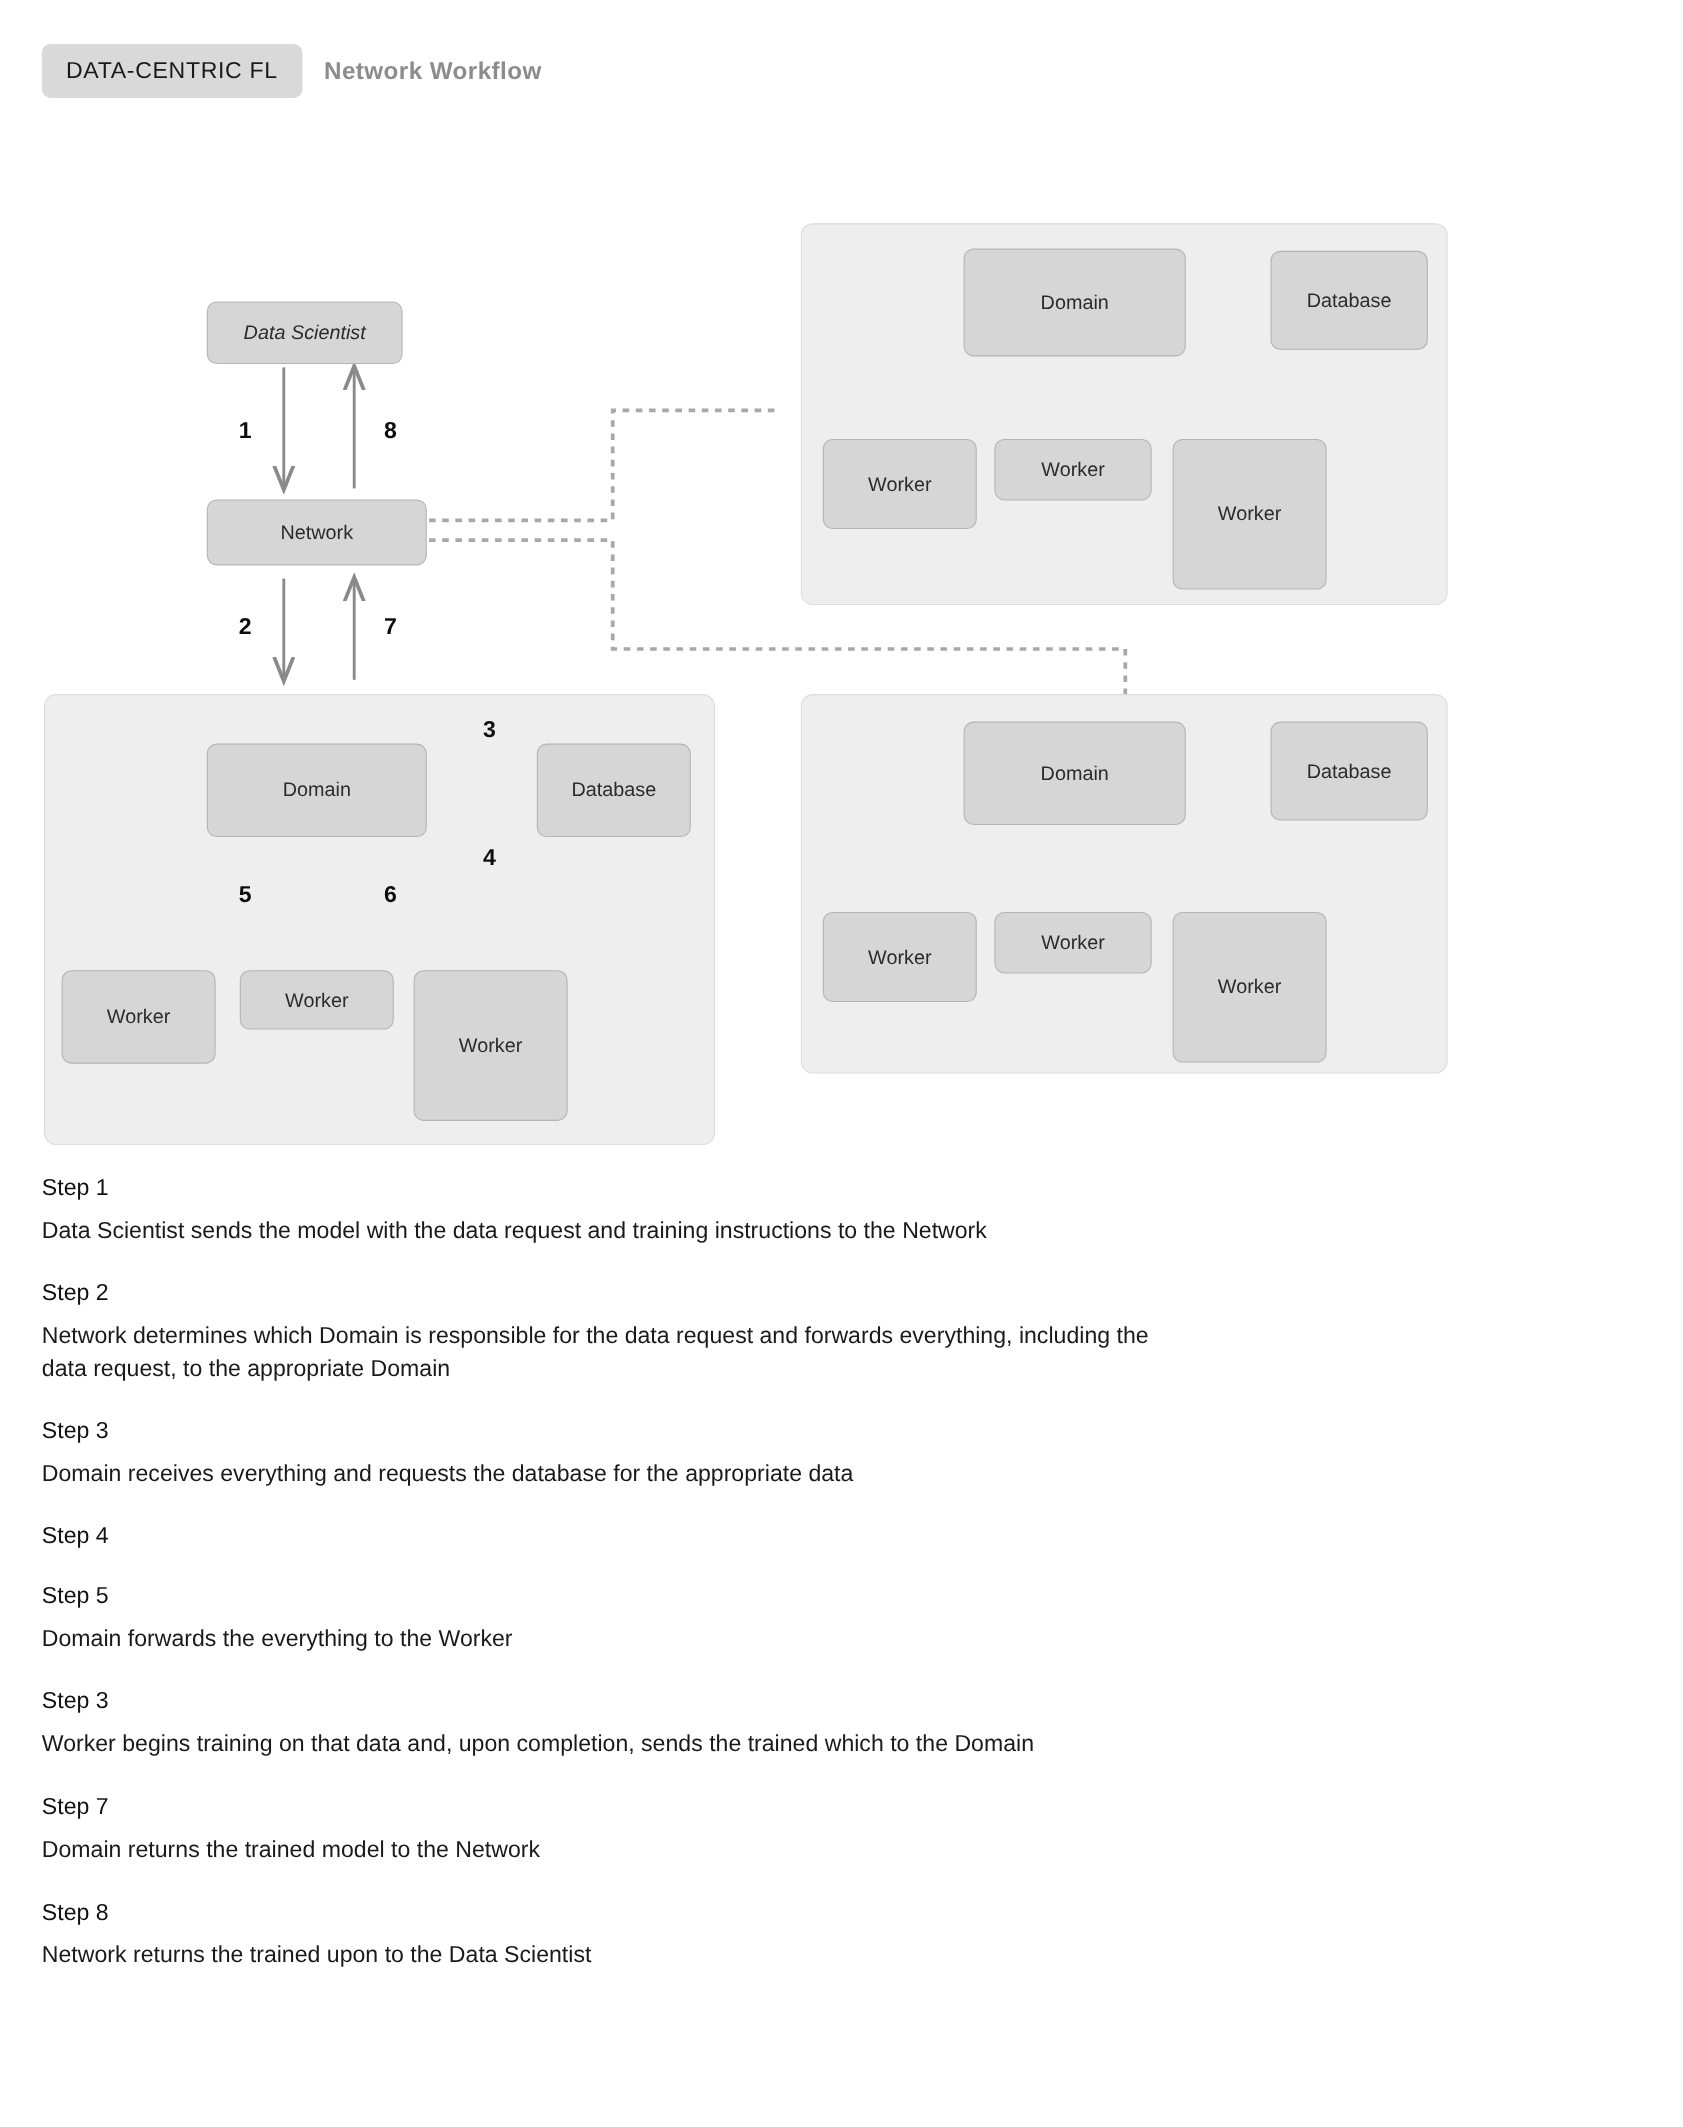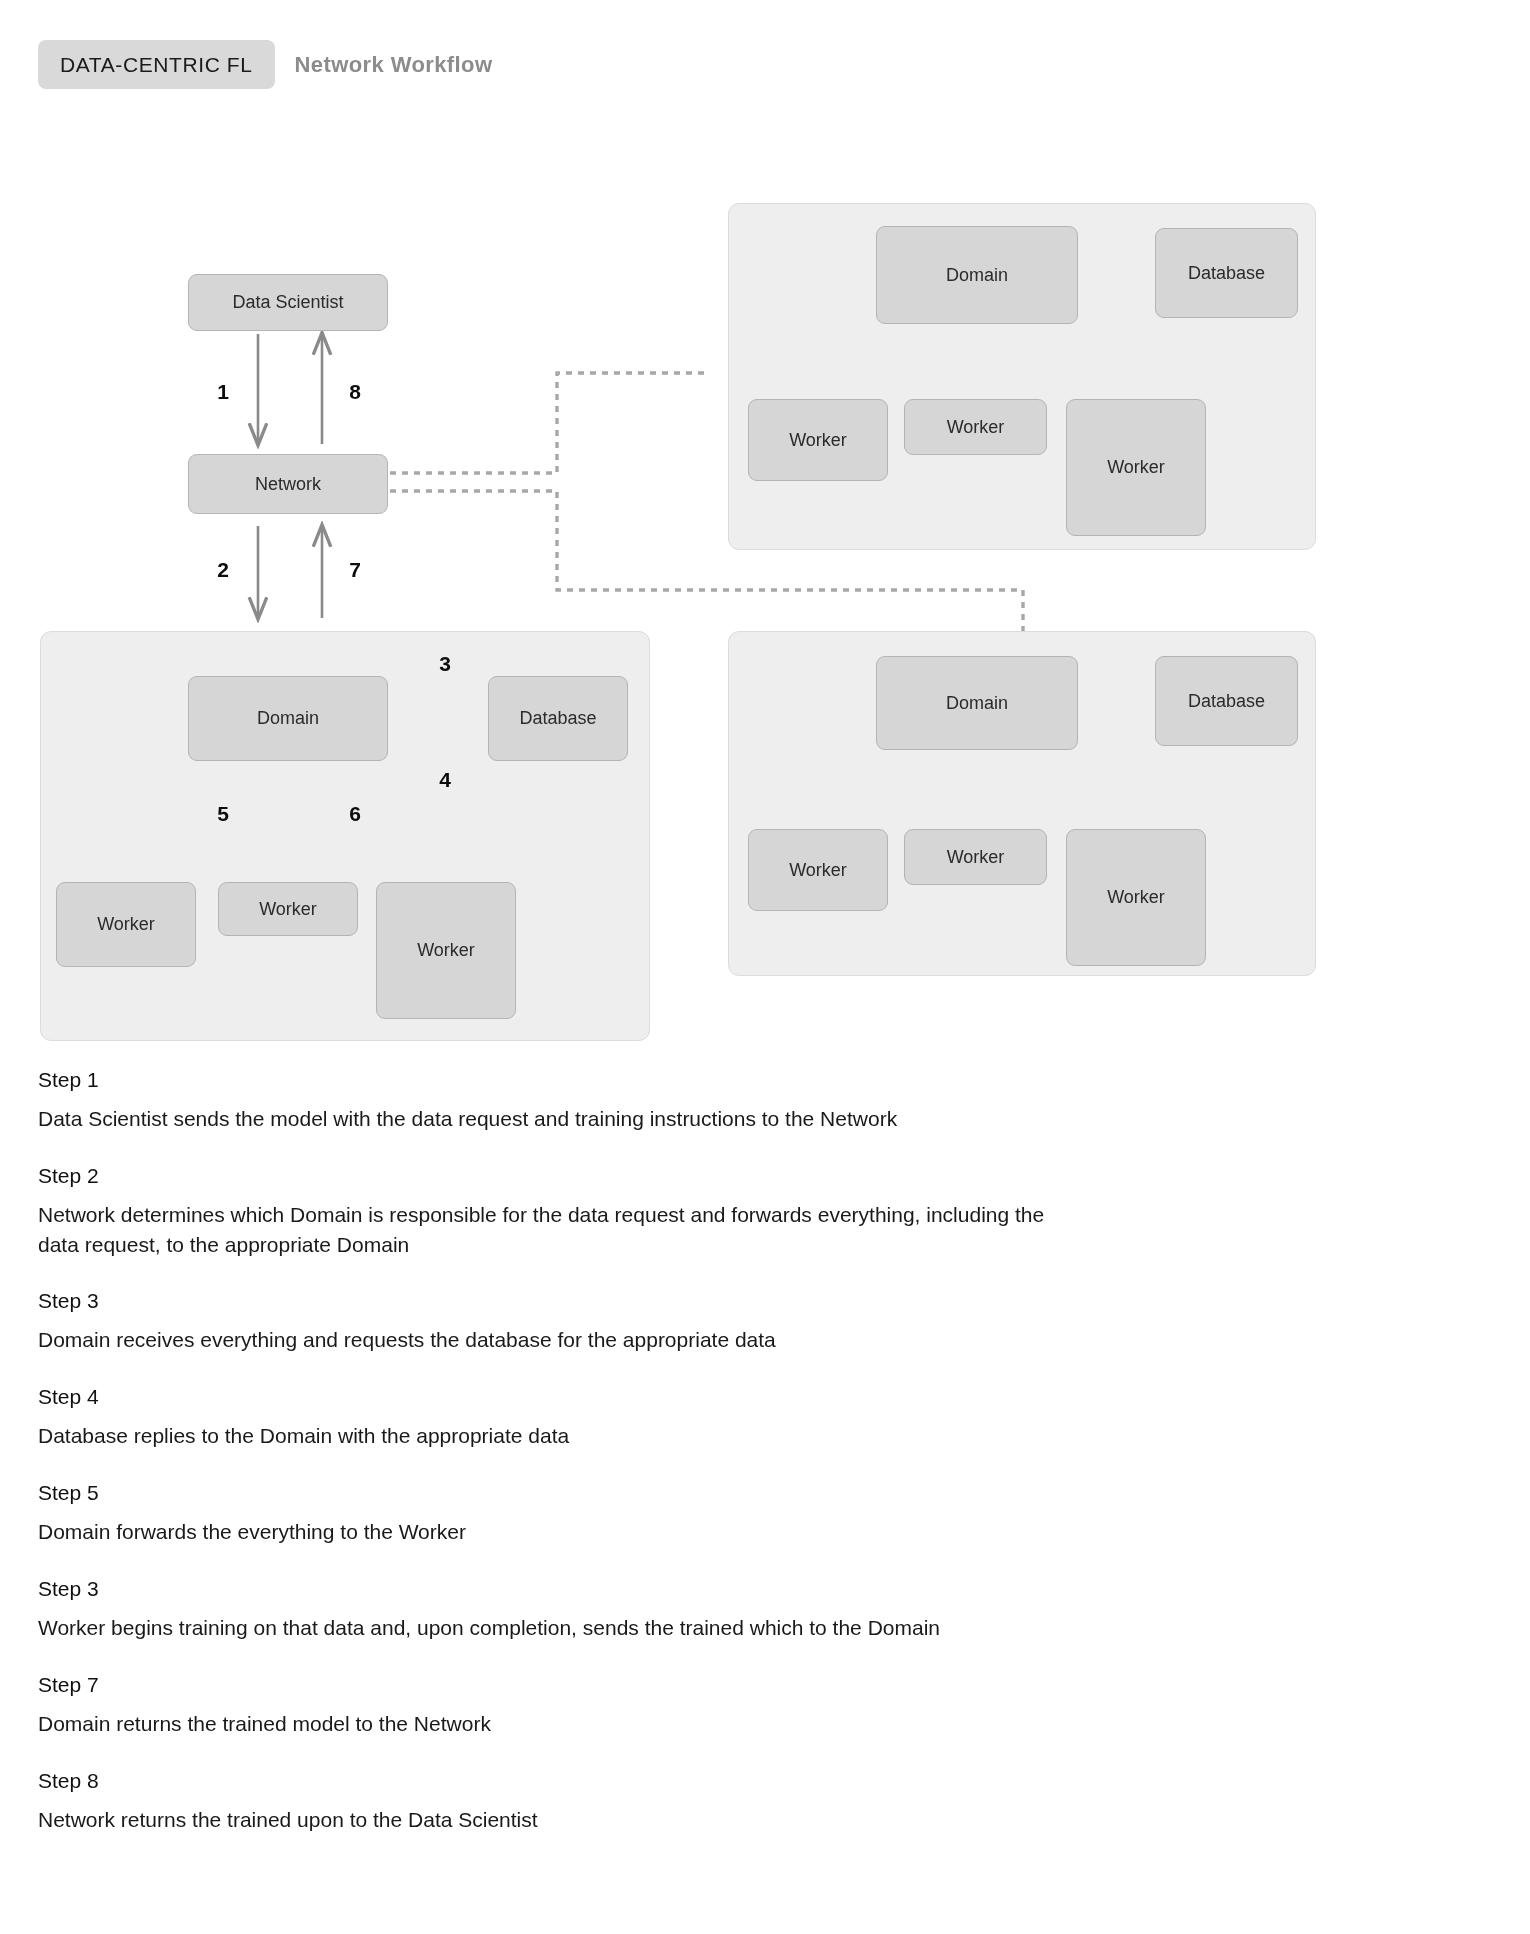--- a/index.html
+++ b/index.html
@@ -150,21 +150,21 @@
       <line x1="1055" y1="755" x2="1110" y2="812" stroke="#a8a8a8" stroke-width="3.4" stroke-dasharray="6 6"></line>
     </svg>
 
     <div class="panel" style="left:728px; top:187px; width:588px; height:347px;"></div>
     <div class="node" style="left:876px; top:210px; width:202px; height:98px;">Domain</div>
     <div class="node" style="left:1155px; top:212px; width:143px; height:90px;">Database</div>
     <div class="node" style="left:748px; top:383px; width:140px; height:82px;">Worker</div>
     <div class="node" style="left:904px; top:383px; width:143px; height:56px;">Worker</div>
     <div class="node" style="left:1066px; top:383px; width:140px; height:137px;">Worker</div>
 
-    <div class="node" style="left:188px; top:258px; width:200px; height:57px;">Data Scientist</div>
+    <div class="node" style="left:188px; top:258px; width:178px; height:57px;font-style:italic;">Data Scientist</div>
     <div class="node" style="left:188px; top:438px; width:200px; height:60px;">Network</div>
 
     <div class="edge-label" style="left:208px; top:365px; width:30px;">1</div>
     <div class="edge-label" style="left:340px; top:365px; width:30px;">8</div>
     <div class="edge-label" style="left:208px; top:543px; width:30px;">2</div>
     <div class="edge-label" style="left:340px; top:543px; width:30px;">7</div>
 
     <div class="panel" style="left:40px; top:615px; width:610px; height:410px;"></div>
     <div class="node" style="left:188px; top:660px; width:200px; height:85px;">Domain</div>
     <div class="node" style="left:488px; top:660px; width:140px; height:85px;">Database</div>
@@ -193,21 +193,20 @@
     <div class="step">
       <div class="step-title">Step 2</div>
       <div class="step-body">Network determines which Domain is responsible for the data request and forwards everything, including the data request, to the appropriate Domain</div>
     </div>
     <div class="step">
       <div class="step-title">Step 3</div>
       <div class="step-body">Domain receives everything and requests the database for the appropriate data</div>
     </div>
     <div class="step">
       <div class="step-title">Step 4</div>
-      <div class="step-body">Database replies to the Domain with the appropriate data</div>
     </div>
     <div class="step">
       <div class="step-title">Step 5</div>
       <div class="step-body">Domain forwards the everything to the Worker</div>
     </div>
     <div class="step">
       <div class="step-title">Step 3</div>
       <div class="step-body">Worker begins training on that data and, upon completion, sends the trained which to the Domain</div>
     </div>
     <div class="step">

